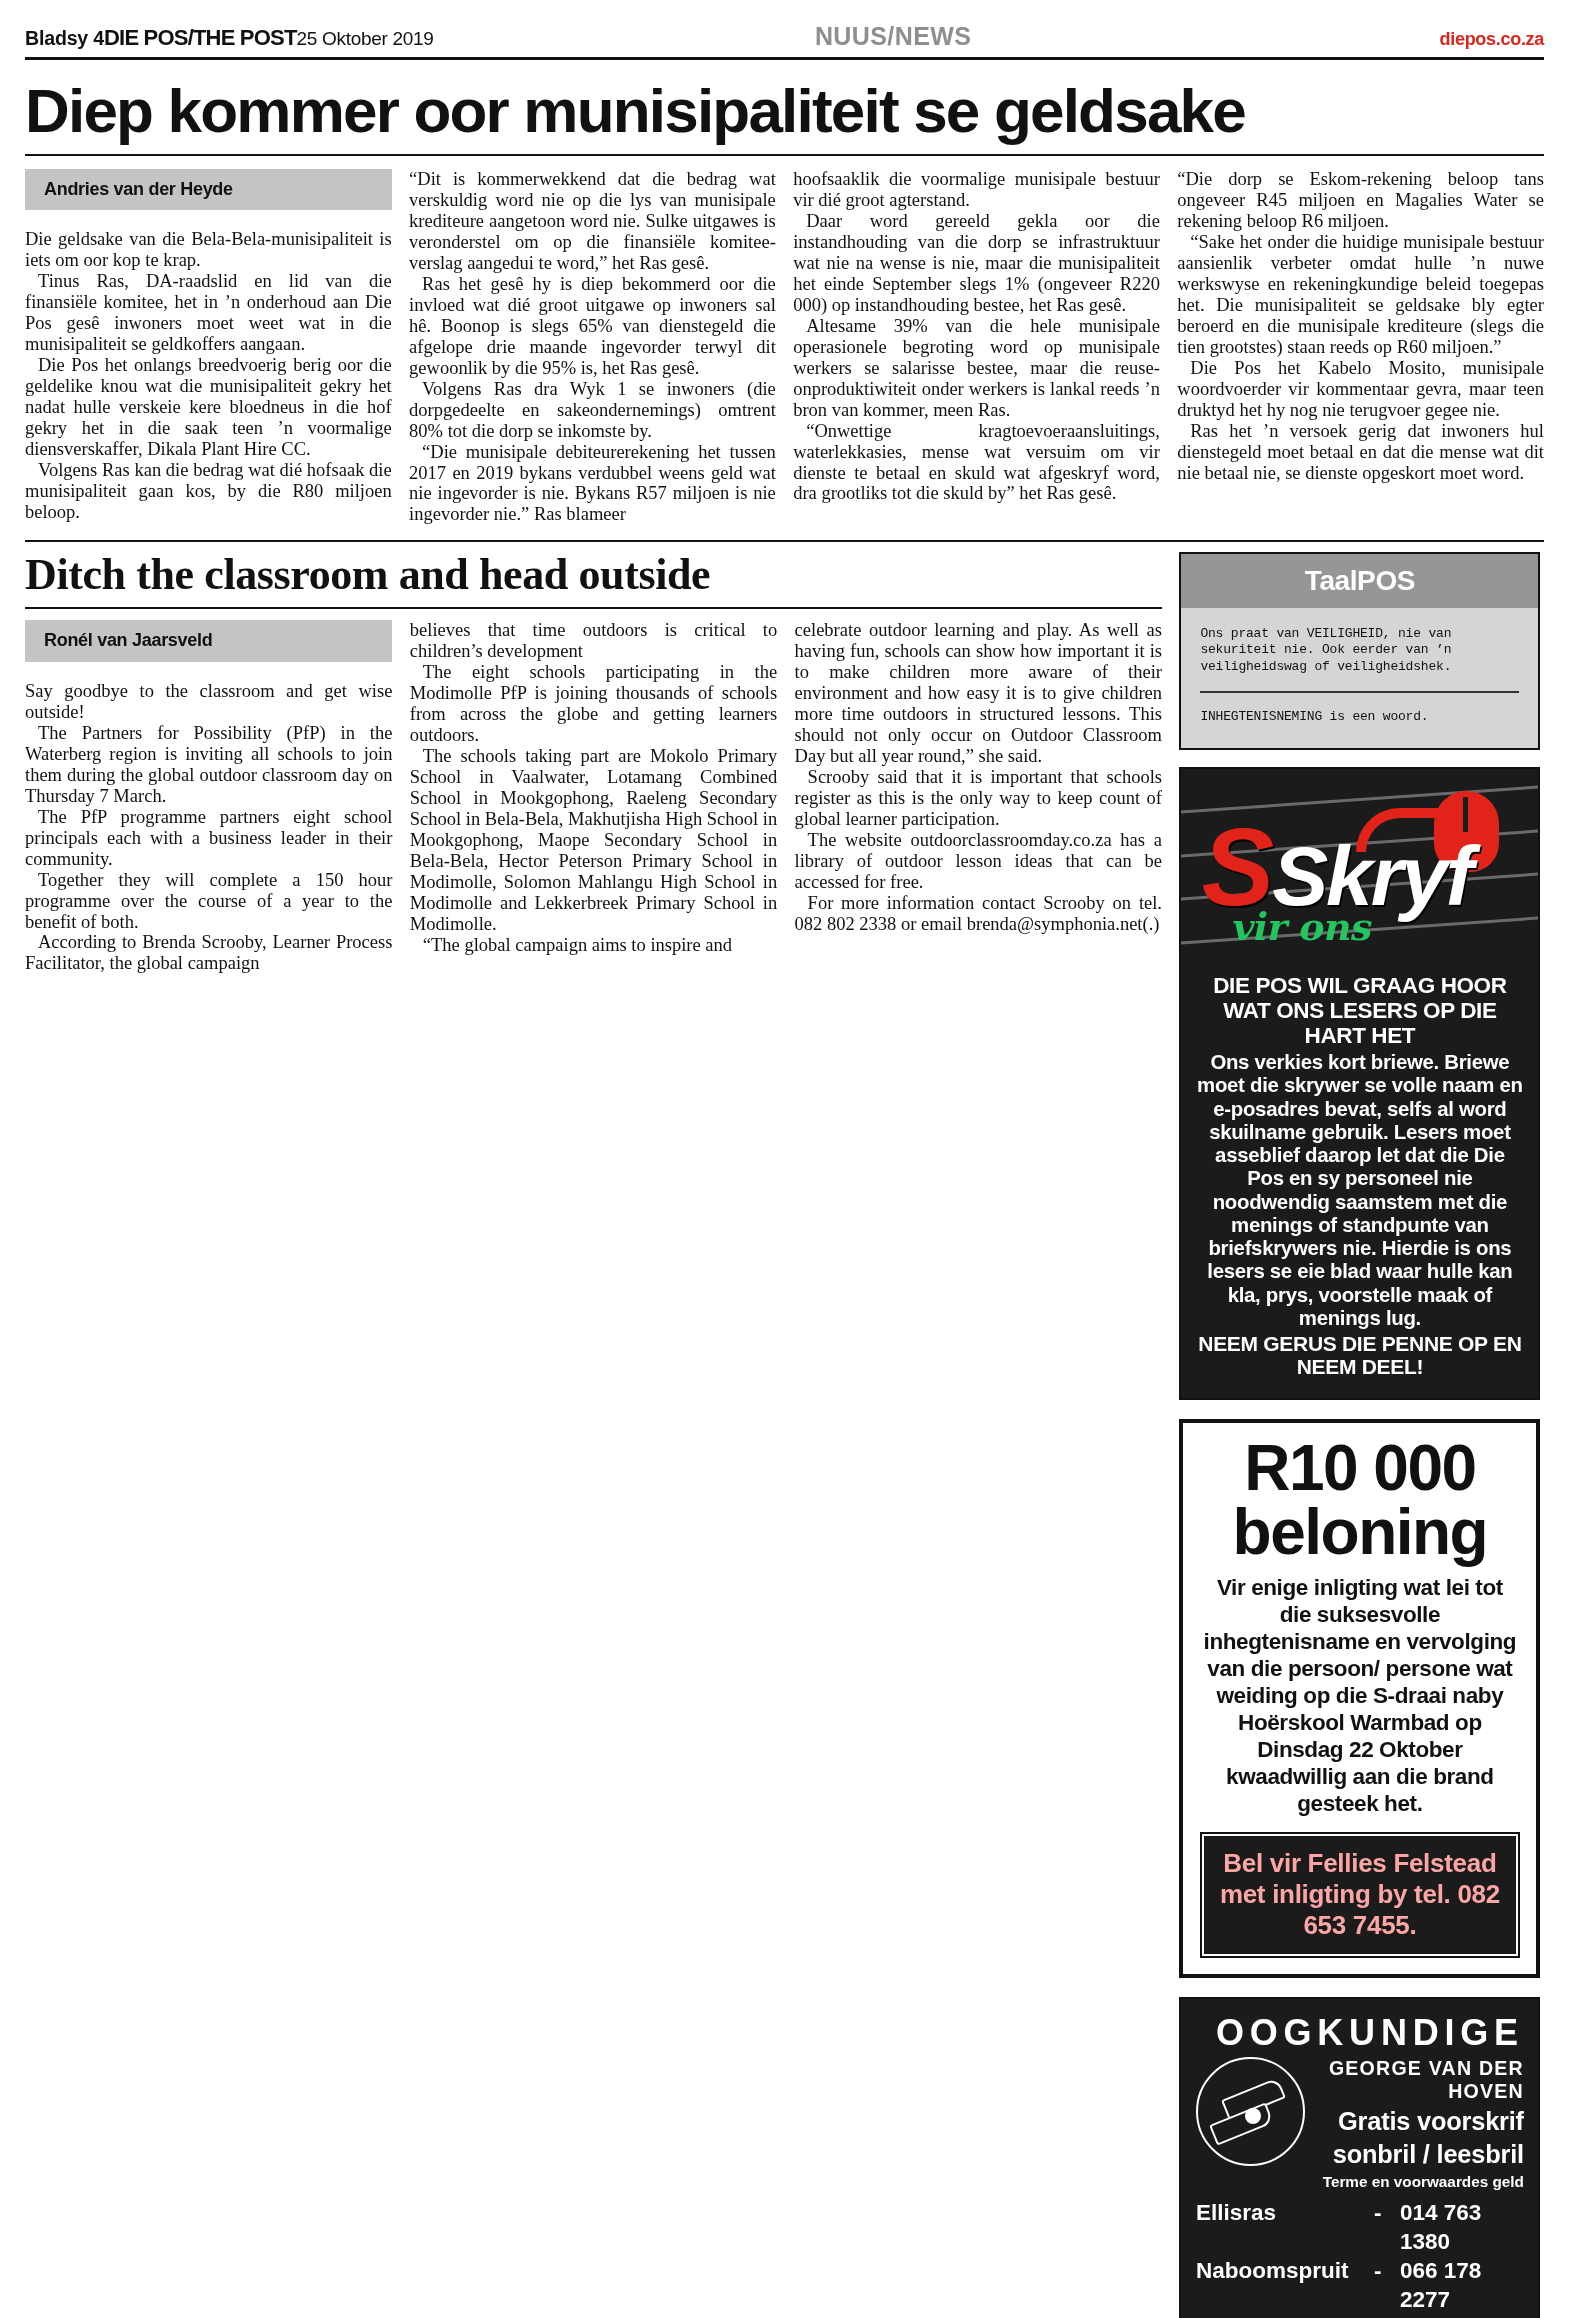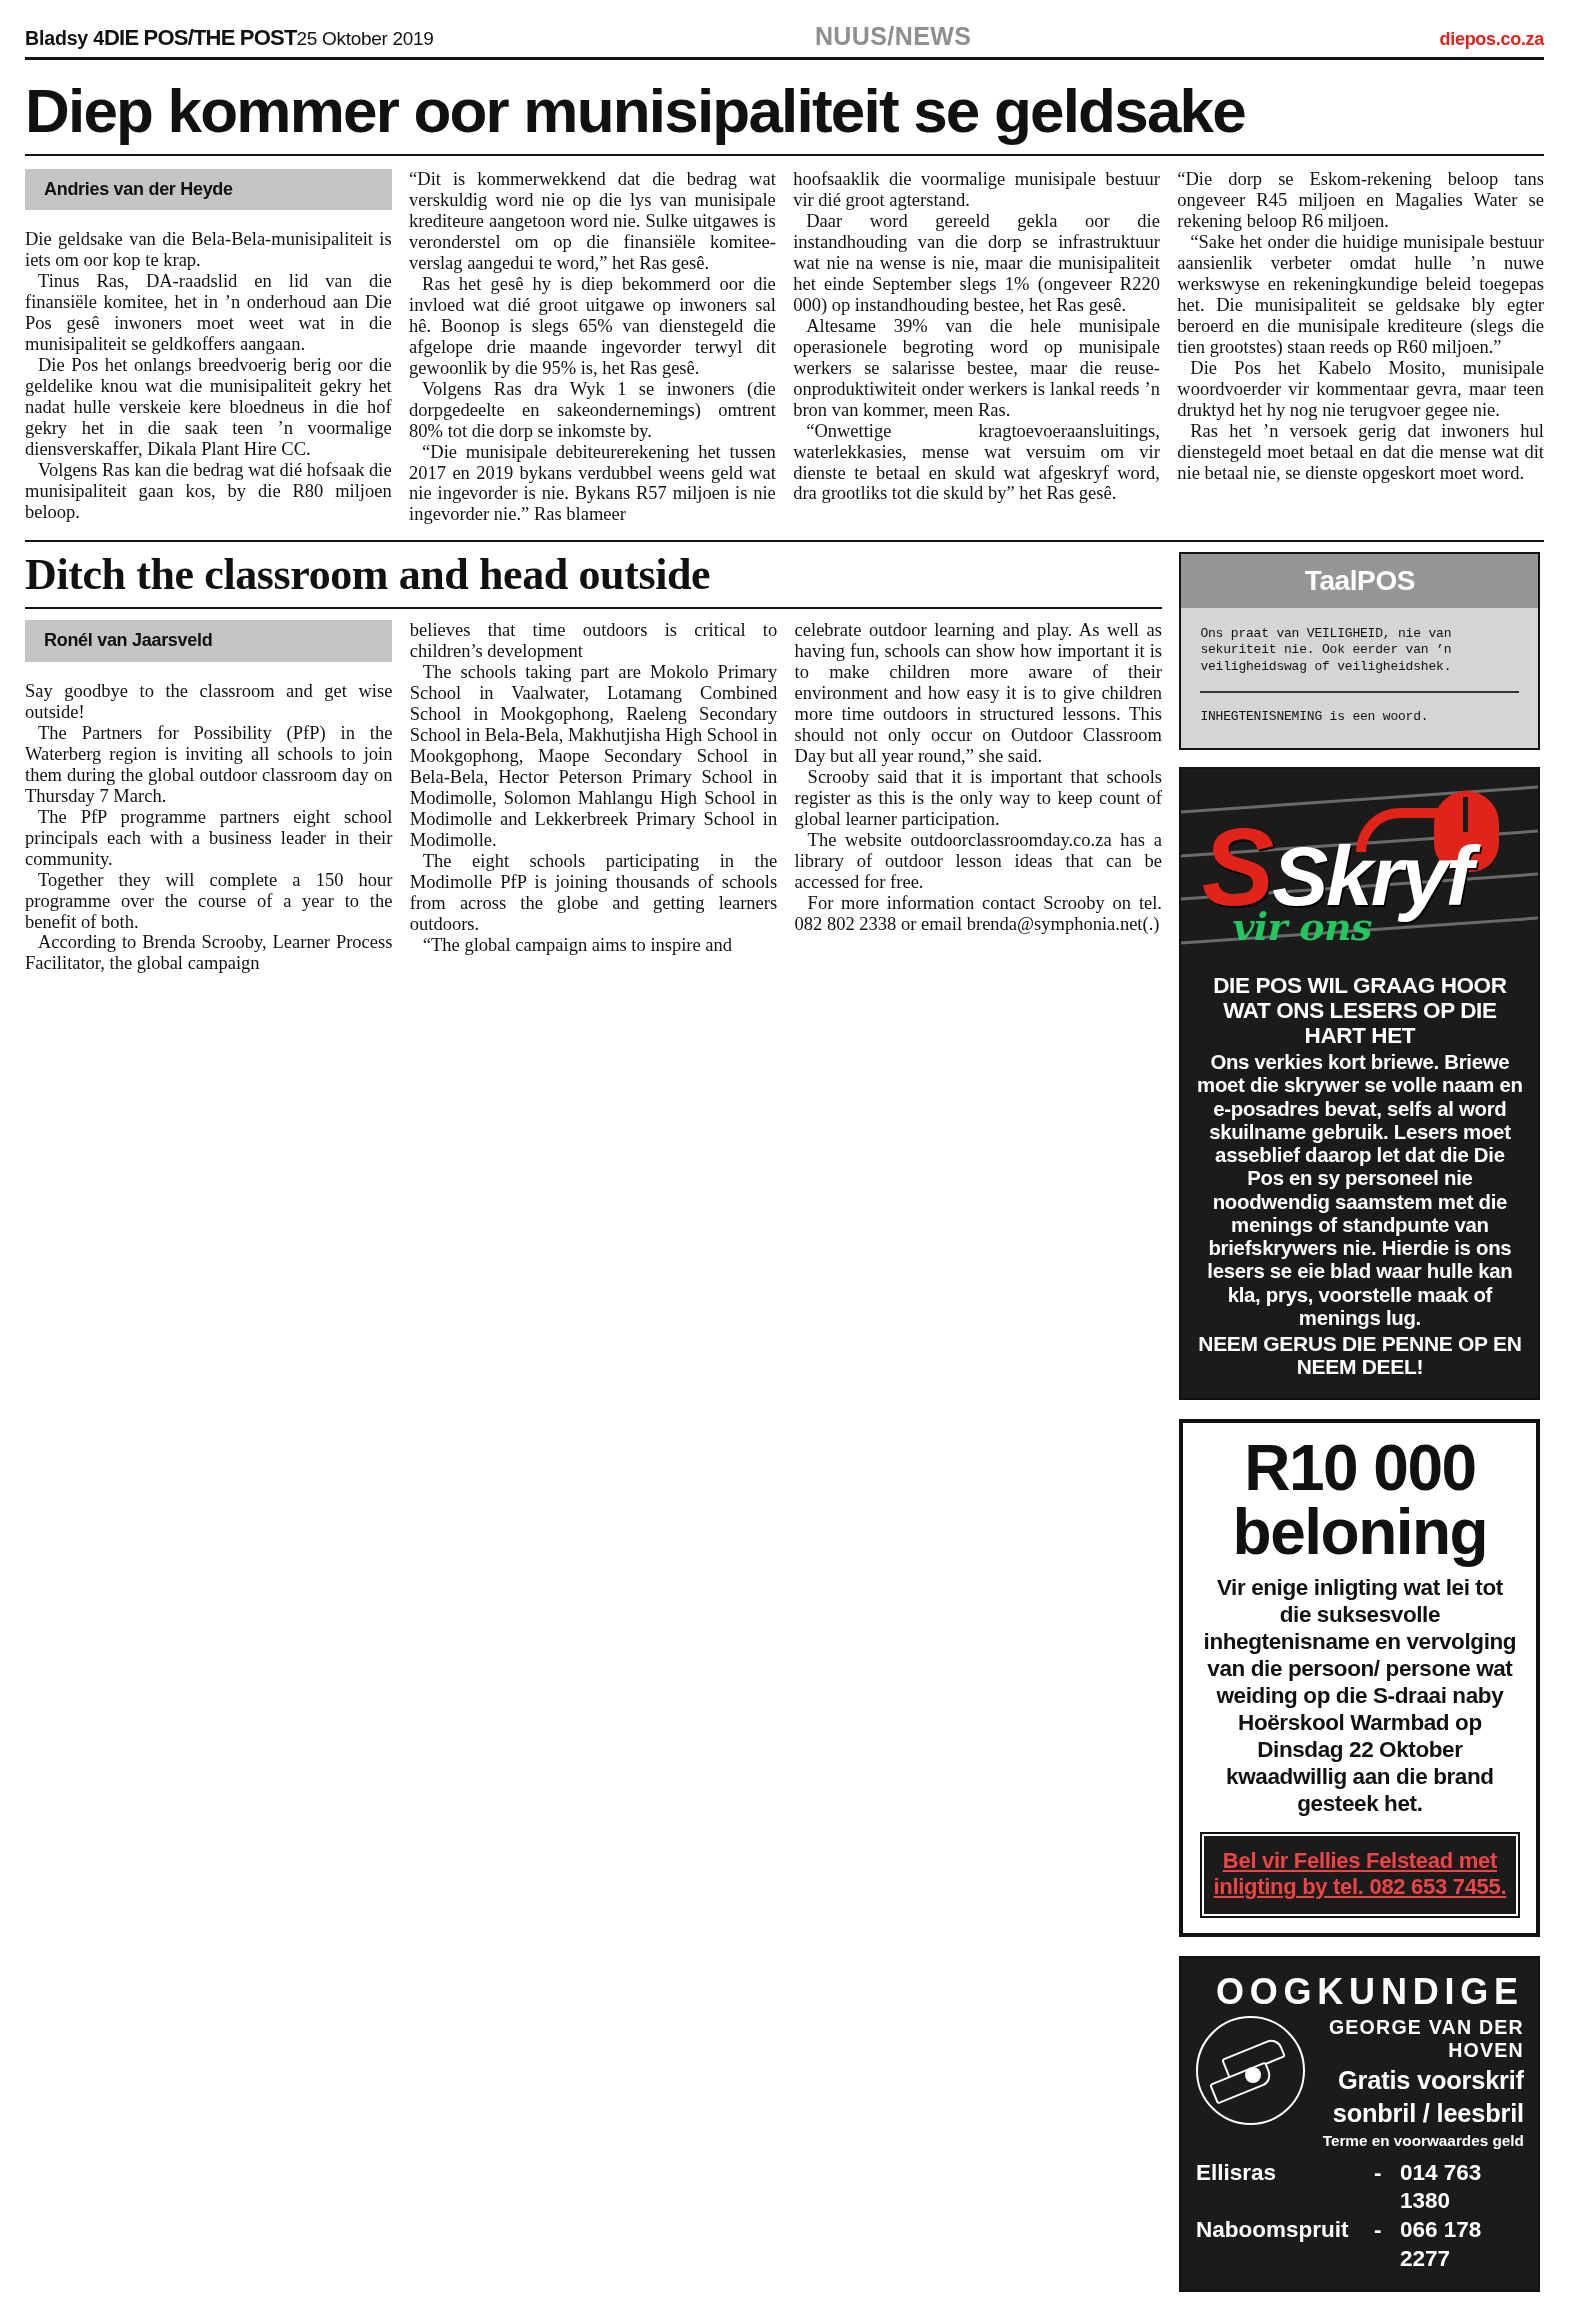--- a/index.html
+++ b/index.html
@@ -84,23 +84,23 @@
   .skryf-txt { background: #1b1b1b; color: #fff; padding: 5.8px 14.5px 19px; text-align: center; }
   .skryf-head { font-family: "Liberation Sans", sans-serif; font-weight: bold; font-size: 22.5px; line-height: 1.12; letter-spacing: -0.4px; }
   .skryf-body { font-family: "Liberation Sans", sans-serif; font-weight: bold; font-size: 20.4px; line-height: 1.14; margin-top: 2.9px; letter-spacing: -0.3px; }
   .skryf-foot { font-family: "Liberation Sans", sans-serif; font-weight: bold; font-size: 21px; line-height: 1.12; margin-top: 1.5px; letter-spacing: -0.3px; }
 
   
   .beloning { border: 4.4px solid #111; margin-top: 19px; padding: 13px 16px 14.5px; text-align: center; }
   .bel-amount { font-family: "Liberation Sans", sans-serif; font-weight: bold; font-size: 64px; line-height: 1.0; letter-spacing: -1.5px; }
   .bel-word { font-family: "Liberation Sans", sans-serif; font-weight: bold; font-size: 64px; line-height: 1.0; letter-spacing: -1.5px; margin-bottom: 10.2px; }
   .bel-body { font-family: "Liberation Sans", sans-serif; font-weight: bold; font-size: 22.5px; line-height: 1.2; letter-spacing: -0.4px; }
-  .bel-call { background: #1b1b1b; color: #ef4444; border: 2.9px solid #fff; outline: 2.2px solid #111;
+  .bel-call { background: #1b1b1b; color: #fca5a5; border: 2.9px solid #fff; outline: 2.2px solid #111;
               margin: 17.4px 2.9px 2.9px; padding: 11.6px 7.3px 13px;
-              font-family: "Liberation Sans", sans-serif; font-weight: bold; font-size: 22px; line-height: 1.2; letter-spacing: -0.3px; text-decoration: underline; }
+              font-family: "Liberation Sans", sans-serif; font-weight: bold; font-size: 26px; line-height: 1.2; letter-spacing: -0.3px; }
 
   
   .oog { background: #1b1b1b; color: #fff; border: 2.2px solid #111; margin-top: 19px; padding: 13px 14.5px 16px; }
   .oog-title { font-family: "Liberation Sans", sans-serif; font-weight: bold; font-size: 36px; letter-spacing: 5.8px; text-align: right; }
   .oog-mid { display: flex; gap: 7.3px; align-items: flex-start; margin-top: 2.9px; }
   .oog-logo { width: 109px; height: 109px; border: 2.2px solid #fff; border-radius: 50%; position: relative; flex: none; overflow: hidden; }
   .oog-logo .hand { position: absolute; width: 61px; height: 22px; border: 2.2px solid #fff; background: #1b1b1b; }
   .oog-logo .h1 { top: 29px; left: 25px; transform: rotate(-22deg); border-radius: 2.9px 11.6px 2.9px 2.9px; }
   .oog-logo .h2 { bottom: 29px; left: 13px; transform: rotate(-22deg); border-radius: 2.9px 2.9px 11.6px 2.9px; }
   .oog-logo .dot { position: absolute; left: 47px; top: 49px; width: 16px; height: 16px; background: #fff; border-radius: 50%; }
@@ -183,22 +183,22 @@
             <p class="first">Say goodbye to the classroom and get wise outside!</p>
             <p>The Partners for Possibility (PfP) in the Waterberg region is inviting all schools to join them during the global outdoor classroom day on Thursday 7 March.</p>
             <p>The PfP programme partners eight school principals each with a business leader in their community.</p>
             <p>Together they will complete a 150 hour programme over the course of a year to the benefit of both.</p>
             <p>According to Brenda Scrooby, Learner Process Facilitator, the global campaign</p>
           </div>
         </div>
         <div class="col">
           <div class="body">
             <p class="first">believes that time outdoors is critical to children’s development</p>
+            <p>The eight schools participating in the Modimolle PfP is joining thousands of schools from across the globe and getting learners outdoors.</p>
             <p>The schools taking part are Mokolo Primary School in Vaalwater, Lotamang Combined School in Mookgophong, Raeleng Secondary School in Bela-Bela, Makhutjisha High School in Mookgophong, Maope Secondary School in Bela-Bela, Hector Peterson Primary School in Modimolle, Solomon Mahlangu High School in Modimolle and Lekkerbreek Primary School in Modimolle.</p>
-            <p>The eight schools participating in the Modimolle PfP is joining thousands of schools from across the globe and getting learners outdoors.</p>
             <p>“The global campaign aims to inspire and</p>
           </div>
         </div>
         <div class="col">
           <div class="body">
             <p class="first">celebrate outdoor learning and play. As well as having fun, schools can show how important it is to make children more aware of their environment and how easy it is to give children more time outdoors in structured lessons. This should not only occur on Outdoor Classroom Day but all year round,” she said.</p>
             <p>Scrooby said that it is important that schools register as this is the only way to keep count of global learner participation.</p>
             <p>The website outdoorclassroomday.co.za has a library of outdoor lesson ideas that can be accessed for free.</p>
             <p>For more information contact Scrooby on tel. 082 802 2338 or email brenda@symphonia.net(.)</p>
           </div>

